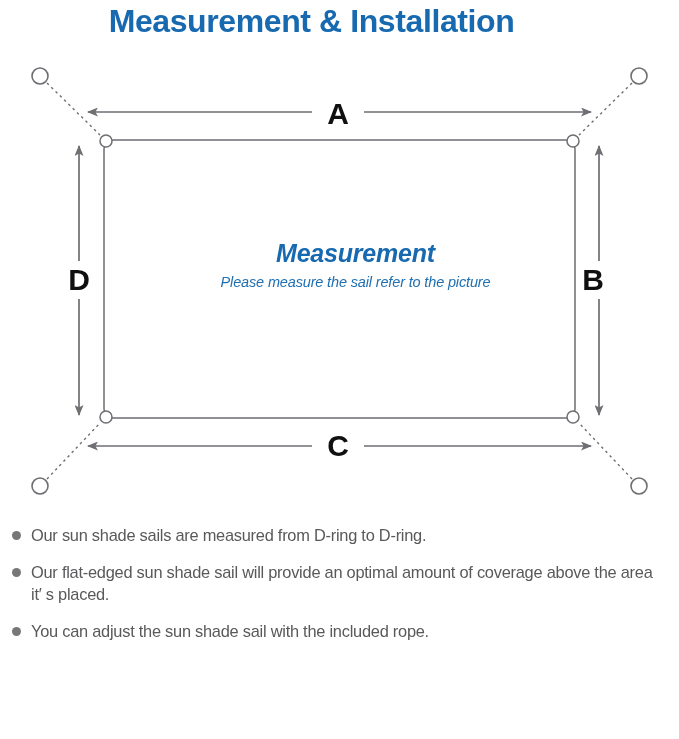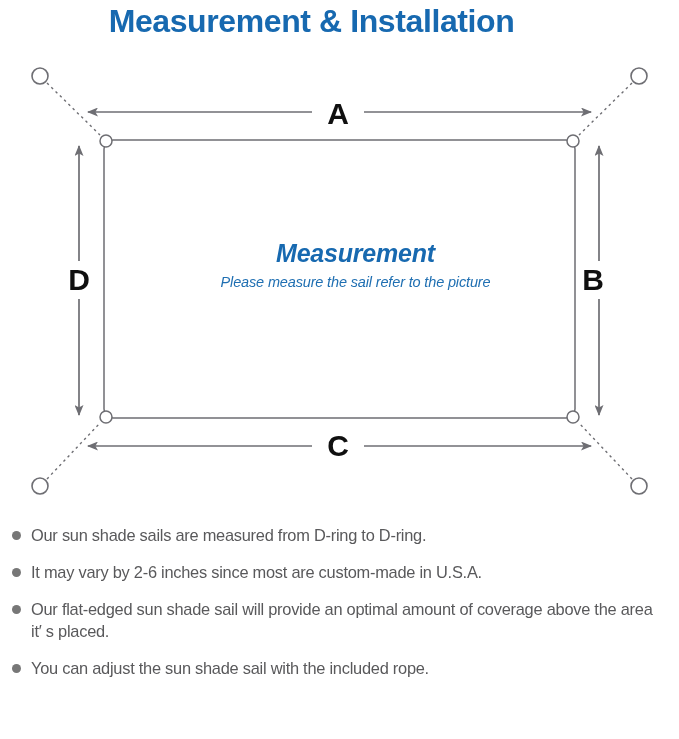--- a/index.html
+++ b/index.html
@@ -179,24 +179,20 @@
     <div id="center-sub">Please measure the sail refer to the picture</div>
   </div>
 
   <div id="notes">
     <div class="note-row">
       <div class="note-bullet"></div>
       <div class="note-text">Our sun shade sails are measured from D-ring to D-ring.</div>
     </div>
     <div class="note-row">
       <div class="note-bullet"></div>
-      <div class="note-text">It may vary by 2-6 inches since most are custom-made in U.S.A.</div>
-    </div>
-    <div class="note-row">
-      <div class="note-bullet"></div>
       <div class="note-text">Our flat-edged sun shade sail will provide an optimal amount of coverage above the area it′ s placed.</div>
     </div>
     <div class="note-row">
       <div class="note-bullet"></div>
       <div class="note-text">You can adjust the sun shade sail with the included rope.</div>
     </div>
   </div>
 
 </div>
 

